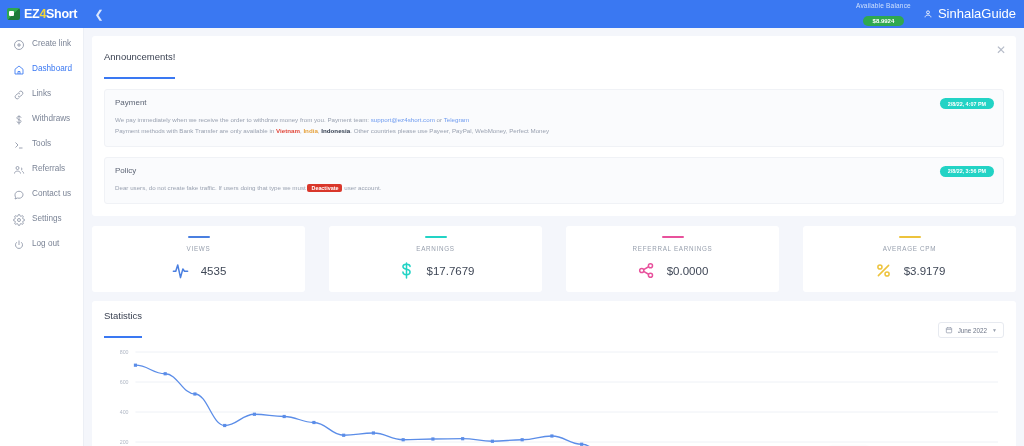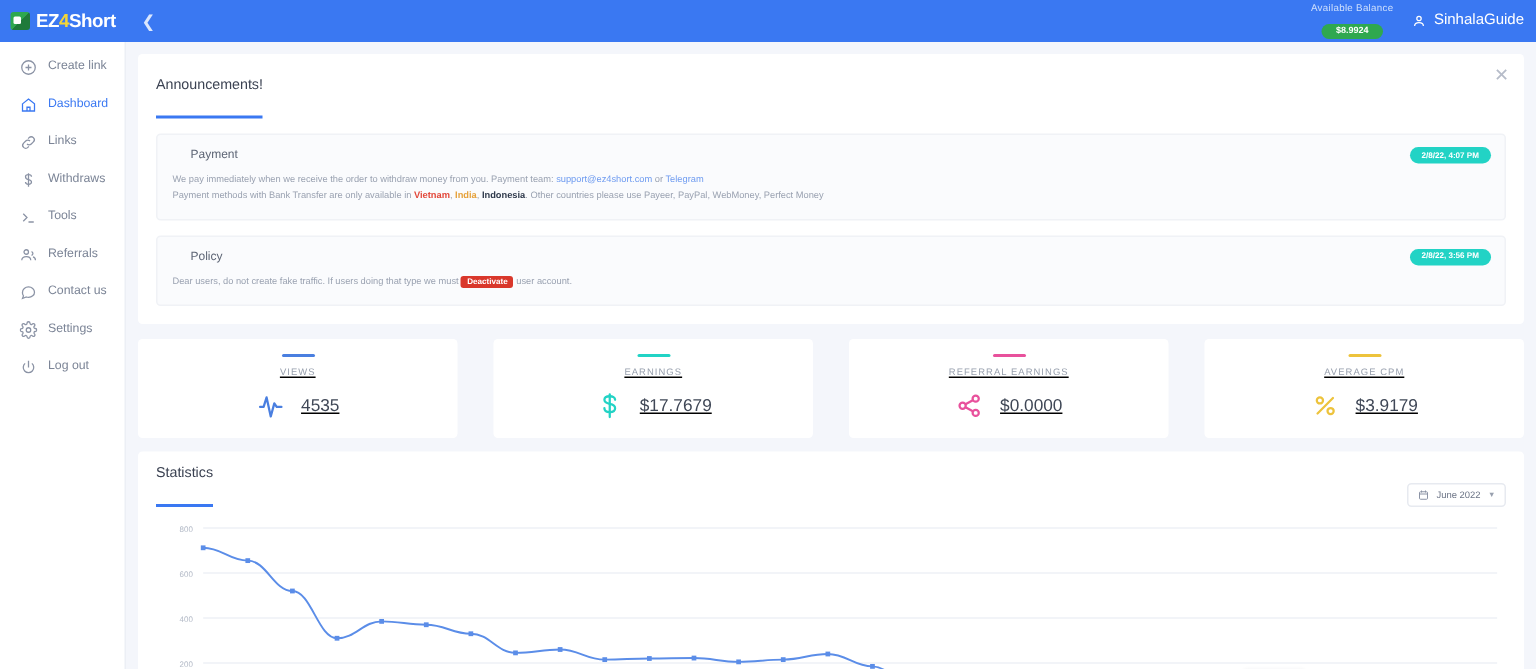--- a/index.html
+++ b/index.html
@@ -36,21 +36,21 @@
   }
   .topbar-right {
     margin-left: auto; display: flex; align-items: center; gap: 12px; padding-right: 8px;
   }
   .balance-box { text-align: center; line-height: 1.1; }
   .balance-label { font-size: 6.5px; color: #cfe0fd; letter-spacing: .2px; }
   .balance-badge {
     margin-top: 2px; background: #2fa84f; color: #fff; font-size: 6px; font-weight: bold;
     border-radius: 7px; padding: 2px 10px; display: inline-block;
   }
-  .user-box { display: flex; align-items: center; gap: 5px; color: #fff; font-size: 10px; }
+  .user-box { display: flex; align-items: center; gap: 5px; color: #fff; font-size: 13px; }
   .user-ico { width: 10px; height: 10px; }
 
   
   .sidebar {
     position: absolute; top: 28px; left: 0; width: 84px; height: 418px;
     background: #fff; border-right: 1px solid #eceff5;
     padding-top: 11px;
   }
   .nav-item {
     display: flex; align-items: flex-start; gap: 7px;
@@ -76,38 +76,38 @@
   .sec-title {
     font-size: 9.5px; color: #3b4252; font-weight: normal;
     display: inline-block; padding-bottom: 15px; border-bottom: 2px solid #3a78f2;
   }
 
   .ann-row {
     position: relative;
     background: #fafbfd; border: 1px solid #f0f2f6; border-radius: 3px;
     margin-top: 10px; padding: 8px 10px 9px 10px;
   }
-  .ann-head { font-size: 8px; color: #5d6575; margin-bottom: 8px; margin-left: 12px; }
+  .ann-head { font-size: 8px; color: #5d6575; margin-bottom: 8px; }
   .ann-body { font-size: 6.2px; color: #9aa2b1; line-height: 1.75; }
   .ann-body a { color: #6e9bf0; text-decoration: none; }
   .hl-vn { color: #e2483b; font-weight: bold; }
   .hl-in { color: #e6a23c; font-weight: bold; }
   .hl-id { color: #2f3a4c; font-weight: bold; }
   .tag-deact {
     background: #d9372b; color: #fff; font-size: 5.4px; font-weight: bold;
     padding: 1px 4px; border-radius: 2px;
   }
   .date-badge {
     position: absolute; right: 9px; top: 8px;
     background: #22d3c5; color: #fff; font-size: 5.4px; font-weight: bold;
     border-radius: 8px; padding: 2.5px 8px;
   }
 
   
-  .stats-row { display: flex; gap: 24px; margin: 10px 8px 0 8px; text-decoration: underline; }
+  .stats-row { display: flex; gap: 24px; margin: 10px 8px 0 8px; }
   .stat-card {
     flex: 1; background: #fff; border-radius: 3px;
     padding: 10px 0 12px 0; text-align: center; position: relative;
   }
   .stat-rule { width: 22px; height: 2.5px; border-radius: 2px; margin: 0 auto 7px auto; }
   .stat-label { font-size: 6.3px; color: #98a0ae; letter-spacing: .7px; }
   .stat-value-row {
     display: flex; align-items: center; justify-content: center; gap: 11px; margin-top: 9px;
   }
   .stat-ico { width: 19px; height: 19px; }

